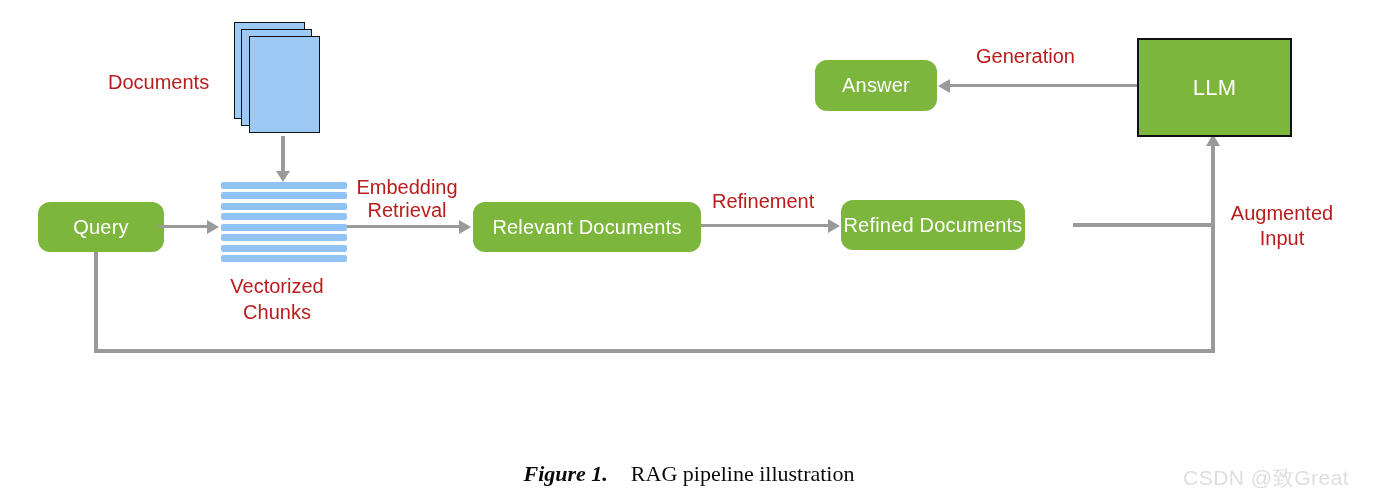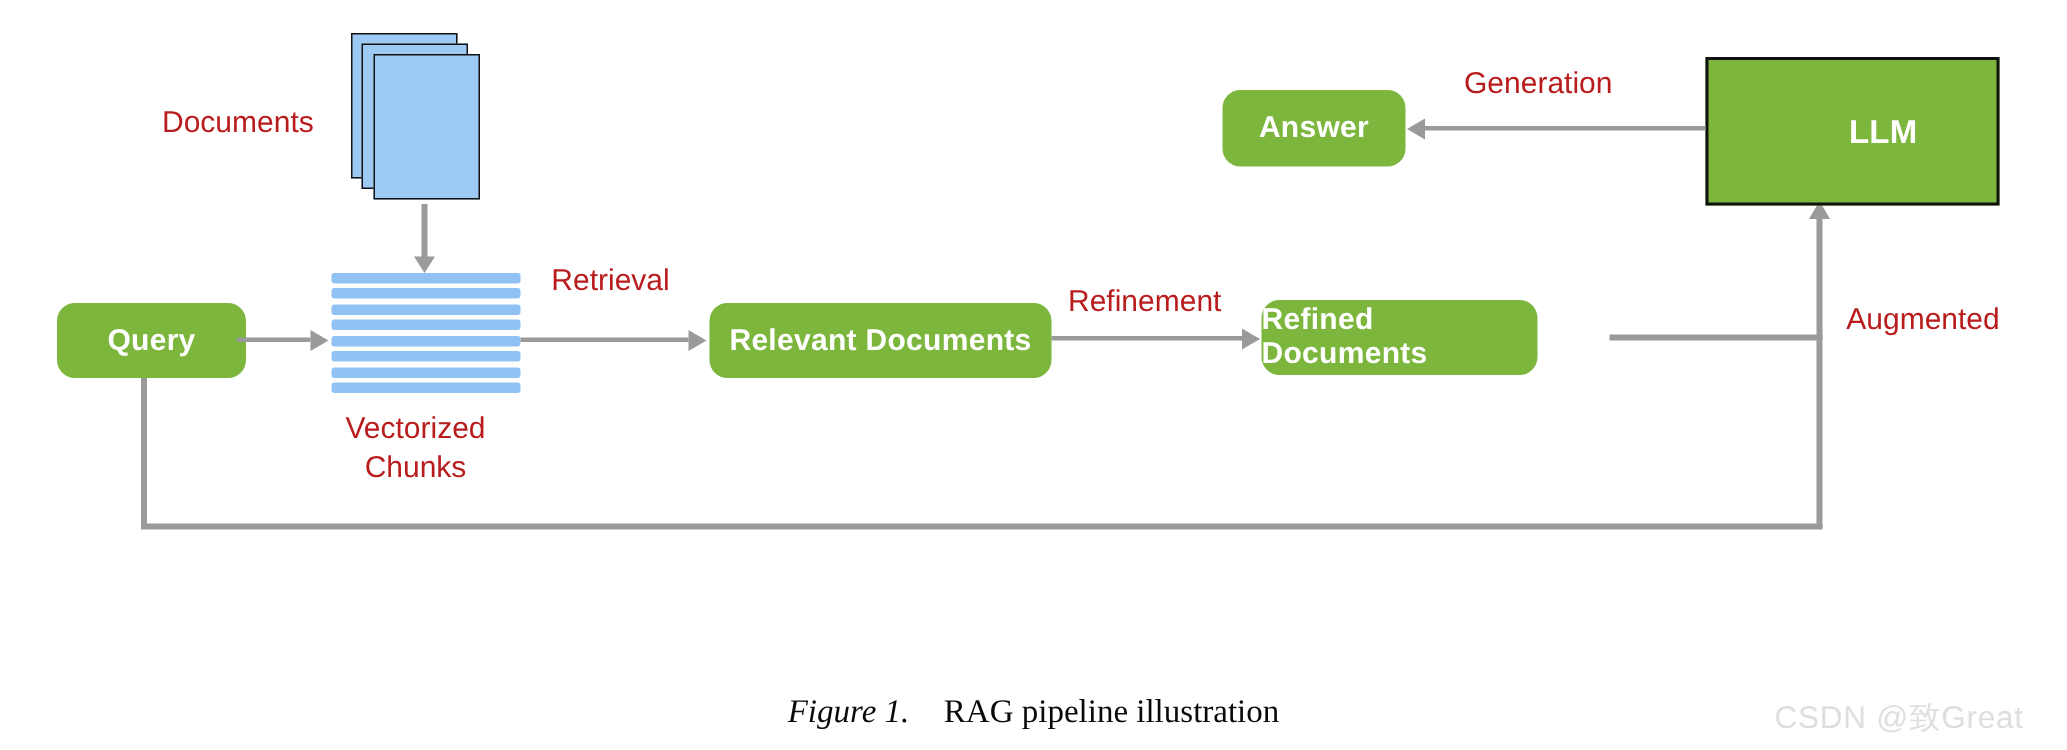--- a/index.html
+++ b/index.html
@@ -6,37 +6,37 @@
   .canvas {
     position:relative; width:1378px; height:500px; background:#ffffff;
     font-family:"Liberation Sans", sans-serif; overflow:hidden;
     --node-green:#7cb63c; --page-blue:#9ccaf5; --stripe-blue:#90c3f4;
     --arrow-gray:#9a9a9a; --outline-black:#111111;
   }
   .lbl { position:absolute; color:#b91c1c; font-size:20px; line-height:23px; white-space:nowrap; }
   .center { text-align:center; white-space:normal; }
   .greenbox {
     position:absolute; background:var(--node-green); color:#ffffff;
-    font-weight:700; font-size:20px; border-radius:12px;
+    font-weight:400; font-size:20px; border-radius:12px;
     display:flex; align-items:center; justify-content:center; letter-spacing:.2px;
   }
   .llm { border-radius:0; border:2px solid var(--outline-black); font-size:22px; }
   .hline, .vline { position:absolute; background:var(--arrow-gray); }
   .ah { position:absolute; width:0; height:0; }
   .ah.right { border-top:7px solid transparent; border-bottom:7px solid transparent; border-left:12px solid var(--arrow-gray); }
   .ah.left  { border-top:7px solid transparent; border-bottom:7px solid transparent; border-right:12px solid var(--arrow-gray); }
   .ah.down  { border-left:7px solid transparent; border-right:7px solid transparent; border-top:11px solid var(--arrow-gray); }
   .ah.up    { border-left:7px solid transparent; border-right:7px solid transparent; border-bottom:12px solid var(--arrow-gray); }
   .page { position:absolute; width:71px; height:97px; background:var(--page-blue); border:1.5px solid var(--outline-black); box-sizing:border-box; }
   .chunks { position:absolute; left:221px; top:182px; width:126px; height:80px;
     display:flex; flex-direction:column; justify-content:space-between; }
   .stripe { height:7px; background:var(--stripe-blue); border-radius:2px; }
   .caption { position:absolute; left:0; right:0; top:461px; text-align:center;
     font-family:"Liberation Serif", serif; font-size:22px; color:#0a0a0a; }
-  .caption .fig { font-style:italic; margin-right:23px; }
+  .caption .fig { font-style:italic; margin-right:23px;font-weight:bold; }
   .watermark { position:absolute; left:1183px; top:464px; font-size:21px; color:#dedede; letter-spacing:.5px; }
 </style>
 </head>
 <body>
 
 <div class="canvas" style="--node-green: #7cb63c; --page-blue: #9ccaf5; --stripe-blue: #90c3f4; --arrow-gray: #9a9a9a; --outline-black: #111111;">
 
   <div class="lbl" style="left:108px; top:71px;">Documents</div>
   <div>
     <div class="page" style="left:234px; top:22px;"></div>
@@ -61,20 +61,21 @@
     <div>Vectorized</div>
     <div>Chunks</div>
   </div>
 
   <div class="greenbox" style="left:38px; top:202px; width:126px; height:50px;">Query</div>
 
   <div class="hline" style="left:158px; top:225px; width:49px; height:3px;"></div>
   <div class="ah right" style="left:207px; top:220px;"></div>
 
   <div class="lbl center" style="left:345px; top:176px; width:124px;">
+    <div>Embedding</div>
     <div>Retrieval</div>
   </div>
 
   <div class="hline" style="left:347px; top:225px; width:112px; height:3px;"></div>
   <div class="ah right" style="left:459px; top:220px;"></div>
 
   <div class="greenbox" style="left:473px; top:202px; width:228px; height:50px;">Relevant Documents</div>
 
   <div class="lbl" style="left:712px; top:190px;">Refinement</div>
   <div class="hline" style="left:701px; top:224px; width:127px; height:3px;"></div>
@@ -84,23 +85,24 @@
 
   <div class="hline" style="left:1073px; top:223px; width:142px; height:4px;"></div>
 
   <div class="vline" style="left:94px; top:252px; width:4px; height:100px;"></div>
   <div class="hline" style="left:94px; top:349px; width:1121px; height:4px;"></div>
   <div class="vline" style="left:1211px; top:146px; width:4px; height:206px;"></div>
   <div class="ah up" style="left:1206px; top:134px;"></div>
 
   <div class="lbl center" style="left:1219px; top:201px; width:126px; line-height:25px;">
     <div>Augmented</div>
+    <div>Input</div>
   </div>
 
-  <div class="greenbox llm" style="left:1137px; top:38px; width:151px; height:95px;padding-left:41px;">LLM</div>
+  <div class="greenbox llm" style="left:1137px; top:38px; width:151px; height:95px;">LLM</div>
 
   <div class="lbl" style="left:976px; top:45px;">Generation</div>
   <div class="hline" style="left:950px; top:84px; width:187px; height:3px;"></div>
   <div class="ah left" style="left:938px; top:79px;"></div>
 
   <div class="greenbox" style="left:815px; top:60px; width:122px; height:51px;">Answer</div>
 
   <div class="caption">
     <span class="fig">Figure 1.</span><span>RAG pipeline illustration</span>
   </div>

